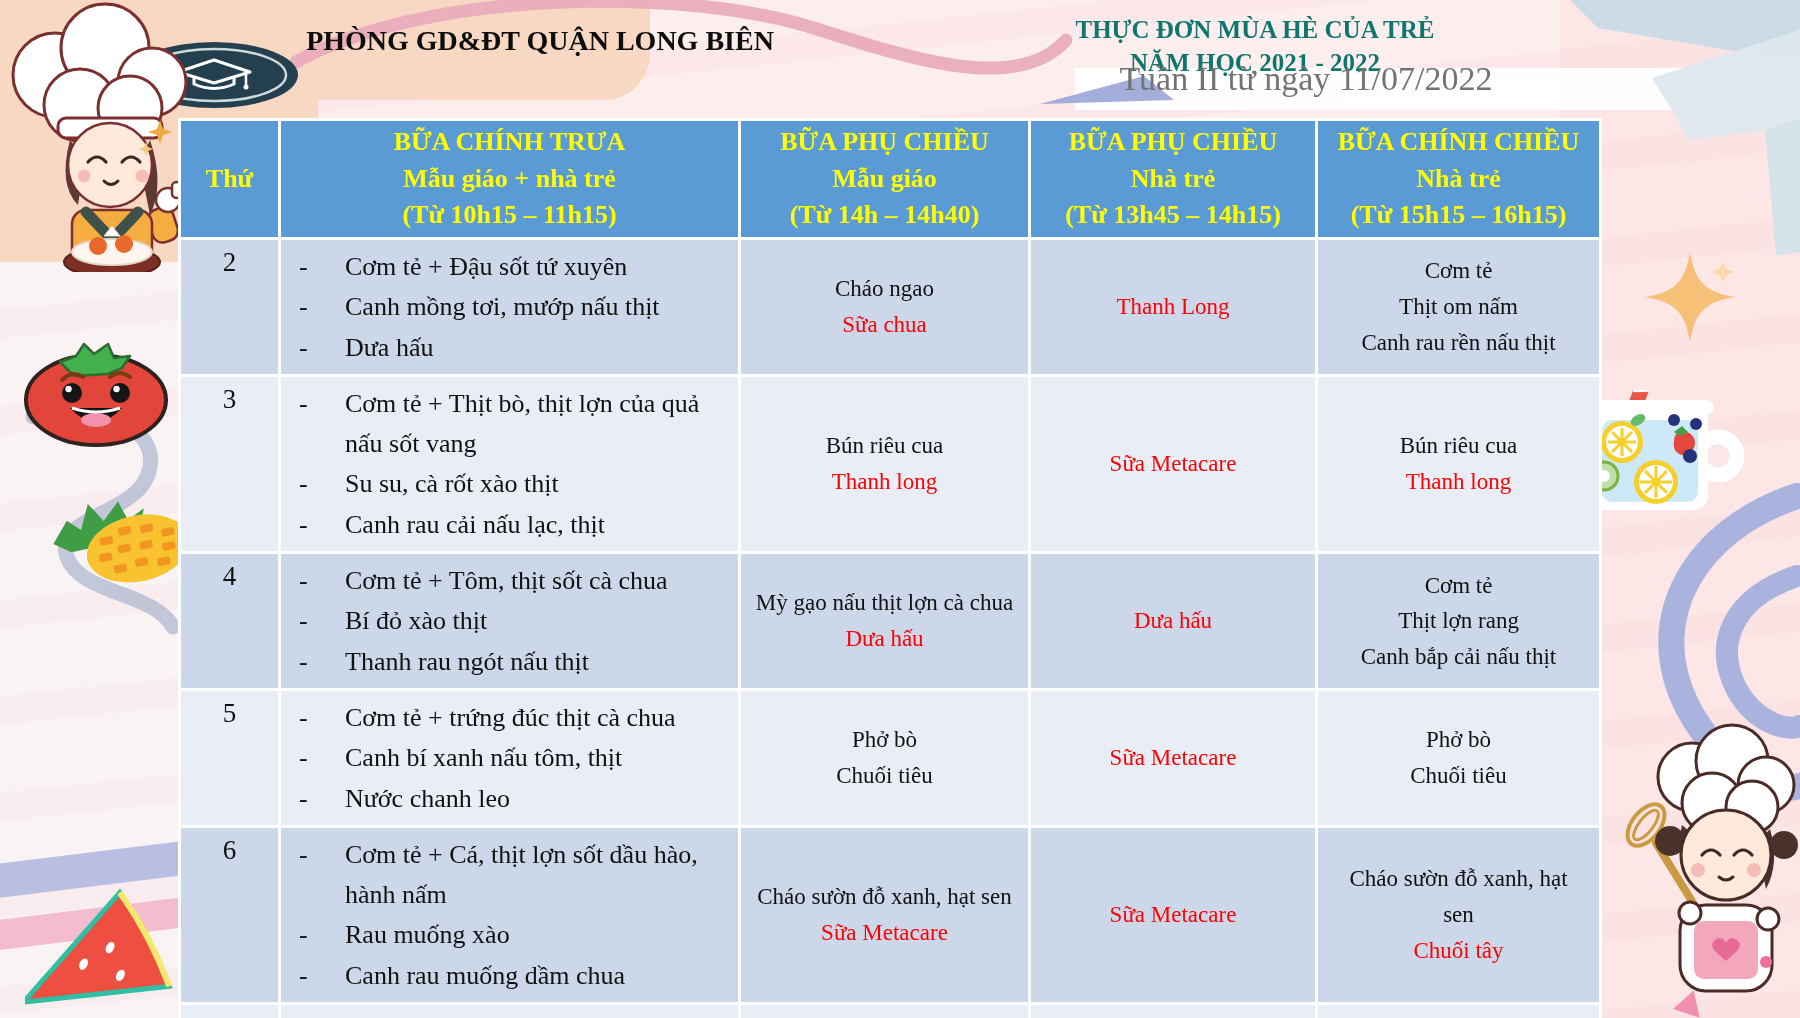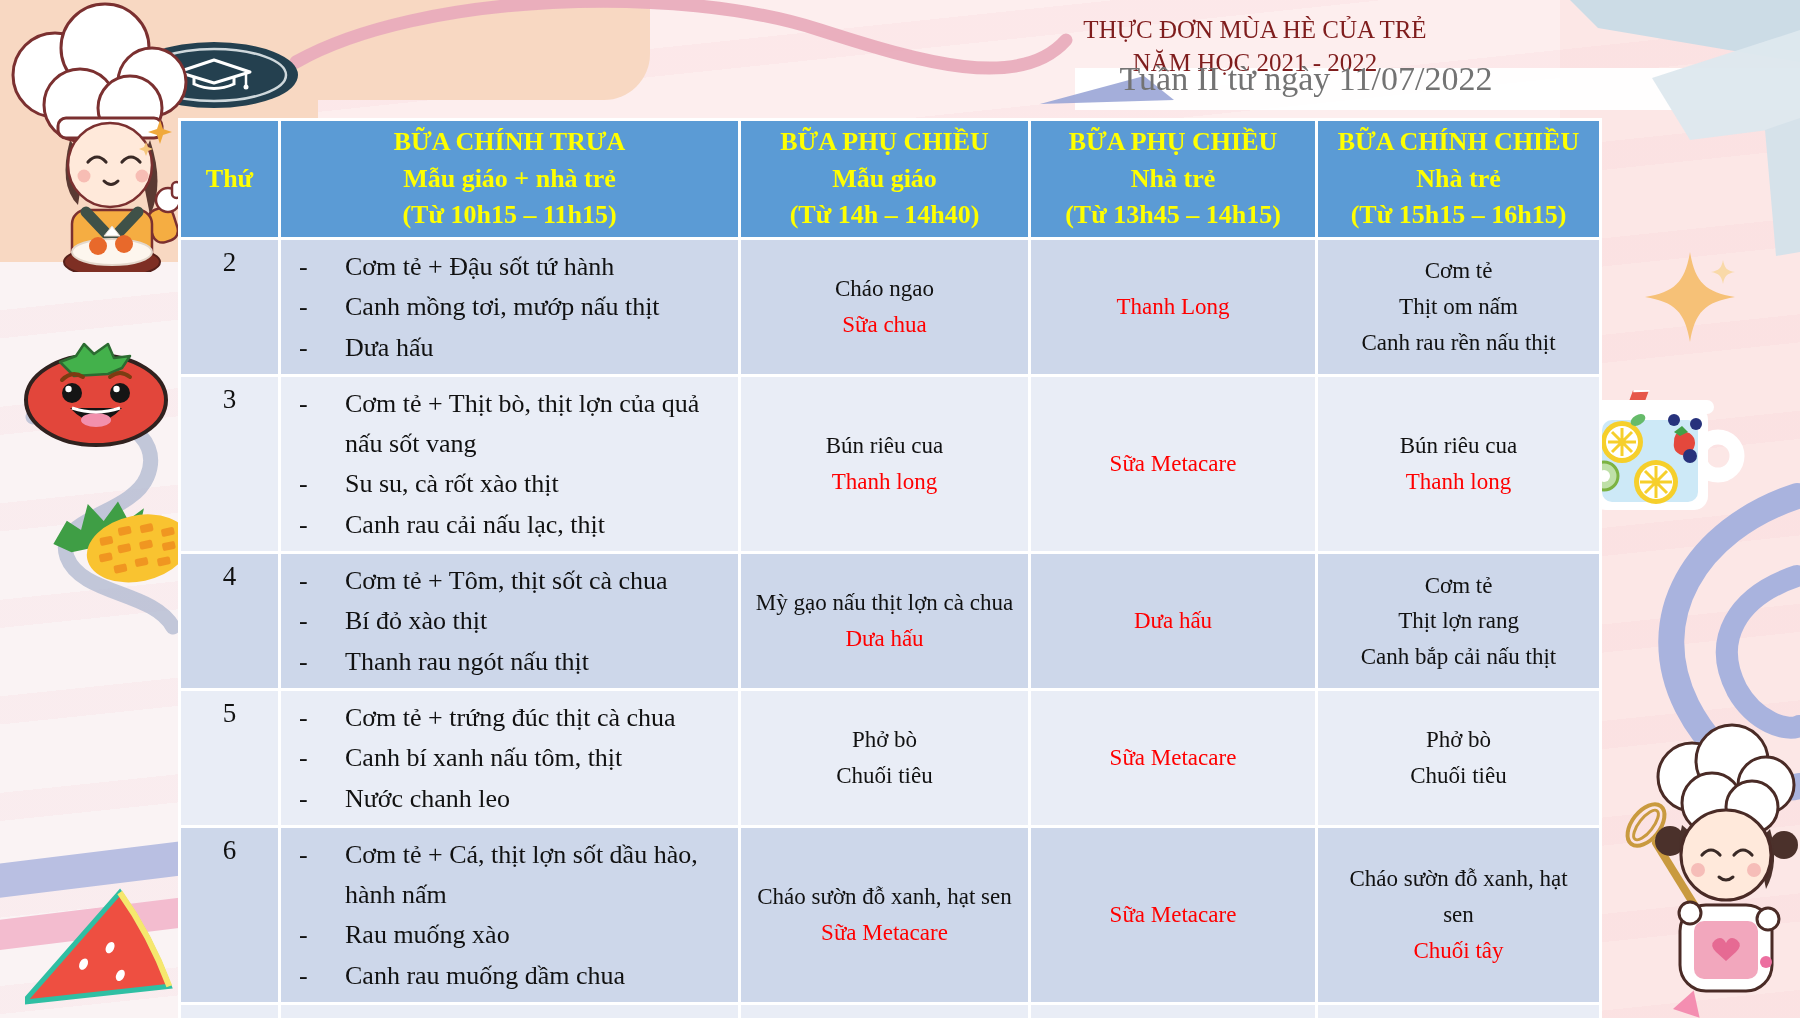--- a/index.html
+++ b/index.html
@@ -22,21 +22,21 @@
   .band-lav{left:-12px;top:852px;width:212px;height:34px;background:#b9bfe2;transform:rotate(-7deg);border-radius:8px;}
   .band-pink{left:-12px;top:908px;width:218px;height:30px;background:#f3bccf;transform:rotate(-7deg);border-radius:8px;}
   .tri-pink{left:1676px;top:990px;width:0;height:0;border-left:14px solid transparent;
     border-right:14px solid transparent;border-bottom:24px solid #f48eb1;transform:rotate(18deg);}
   .dot-pink{left:1760px;top:956px;width:12px;height:12px;border-radius:50%;background:#ec6fa0;}
 
   
   .org-block{left:290px;top:22px;width:500px;text-align:center;z-index:3;
     font-weight:bold;font-size:28px;line-height:1.38;color:#0d0d0d;}
   .title-block{left:1040px;top:14px;width:430px;text-align:center;z-index:3;
-    font-weight:normal;font-size:25px;line-height:1.3;color:#7f1d1d;}
+    font-weight:bold;font-size:25px;line-height:1.3;color:#0f766e;}
   .subtitle{left:1046px;top:60px;width:520px;text-align:center;z-index:3;
     font-size:34px;color:#737373;}
 
   
   table.menu{position:absolute;left:178px;top:118px;z-index:3;border-collapse:collapse;table-layout:fixed;width:1421px;}
   table.menu th,table.menu td{border:3px solid #fff;overflow:hidden;margin-top:8px;}
   table.menu thead tr{height:119px;}
   table.menu th{background:#5B9BD5;color:#FFFF00;font-weight:bold;font-size:26px;
     line-height:1.42;text-align:center;vertical-align:middle;padding:2px;}
   tbody tr:nth-child(odd)  td{background:#CDD7EA;}
@@ -232,20 +232,21 @@
   <rect x="74" y="206" width="64" height="58" rx="10" fill="#f2a7bd"></rect>
   <path d="M106,228 q-4,-8 -11,-3 q-6,5 1,12 l10,9 10,-9 q7,-7 1,-12 q-7,-5 -11,3 z" fill="#e66a93"></path>
   <circle cx="70" cy="198" r="11" fill="#fff" stroke="#4a2b26" stroke-width="3"></circle>
   <circle cx="148" cy="204" r="11" fill="#fff" stroke="#4a2b26" stroke-width="3"></circle>
 </svg>
 
 <div class="deco tri-pink"></div>
 <div class="deco dot-pink"></div>
 
 <div class="abs org-block">
+  <div>PHÒNG GD&amp;ĐT QUẬN LONG BIÊN</div>
 </div>
 <div class="abs title-block">
   <div>THỰC ĐƠN MÙA HÈ CỦA TRẺ</div>
   <div>NĂM HỌC 2021 - 2022</div>
 </div>
 <div class="abs subtitle">Tuần II từ ngày 11/07/2022</div>
 
 <table class="menu">
   <colgroup>
     <col style="width:100px">
@@ -280,21 +281,21 @@
         <div>(Từ 15h15 – 16h15)</div>
       </th>
     </tr>
   </thead>
   <tbody>
       <tr>
     <td class="day">2</td>
     <td class="lunch">
           <div class="lunch-item">
             <span class="dash">-</span>
-            <span class="txt">Cơm tẻ + Đậu sốt tứ hành</span>
+            <span class="txt">Cơm tẻ + Đậu sốt tứ xuyên</span>
           </div>
           <div class="lunch-item">
             <span class="dash">-</span>
             <span class="txt">Canh mồng tơi, mướp nấu thịt</span>
           </div>
           <div class="lunch-item">
             <span class="dash">-</span>
             <span class="txt">Dưa hấu</span>
           </div>
         </td>

